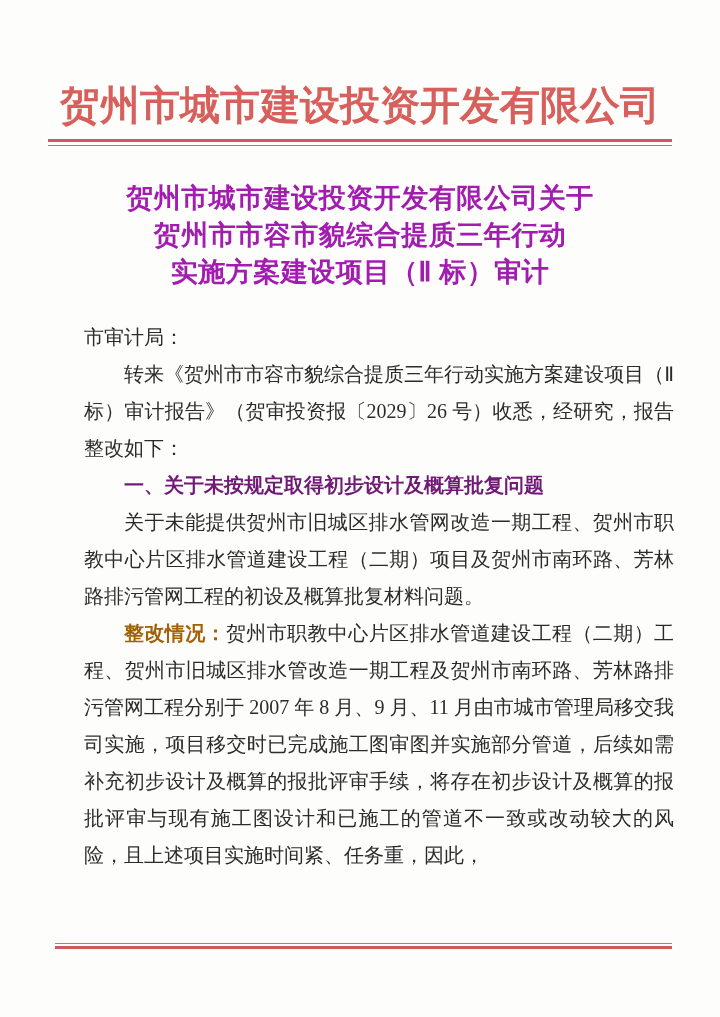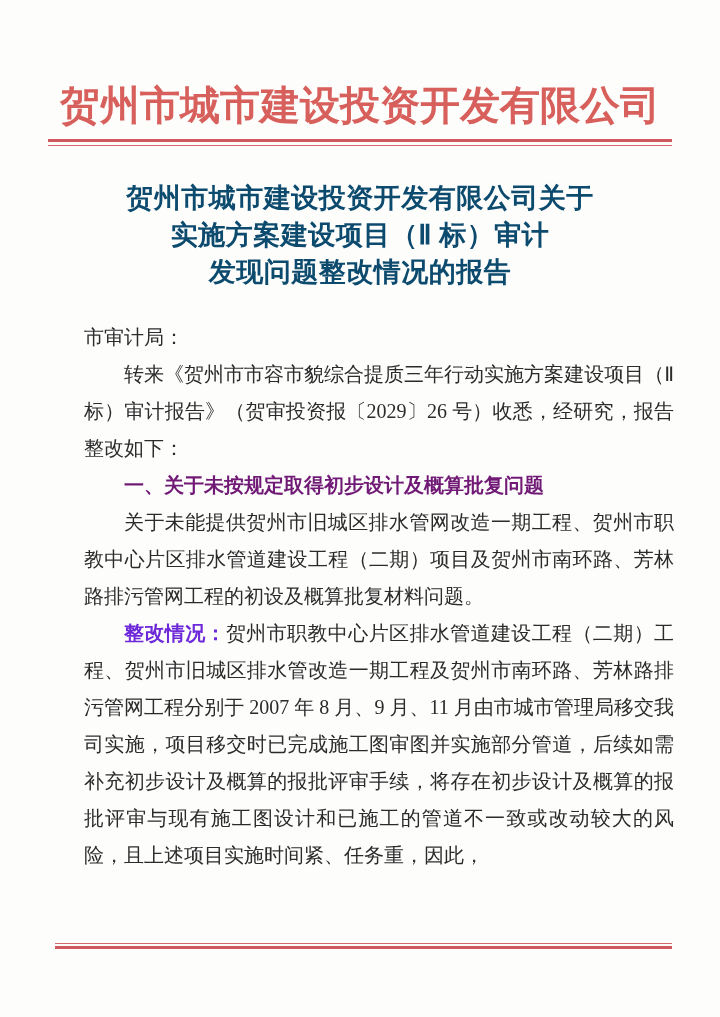--- a/index.html
+++ b/index.html
@@ -41,21 +41,21 @@
     background: #d4686c;
     margin-top: 3px;
   }
   
   .doc-title {
     margin-top: 34px;
     text-align: center;
     font-size: 27px;
     font-weight: bold;
     line-height: 37px;
-    color: #0c4a6e;
+    color: #a21caf;
     letter-spacing: 0.5px;
   }
   
   .doc-body {
     margin: 28px 46px 0 84px;
     font-size: 20px;
     line-height: 37px;
     text-align: justify;
     color: #2b2b2b;
   }
@@ -68,21 +68,21 @@
     text-indent: 0;
   }
   .doc-body p.section-heading {
     font-family: "Liberation Sans", sans-serif;
     font-weight: bold;
     color: #701a75;
   }
   .bold-lead {
     font-family: "Liberation Sans", sans-serif;
     font-weight: bold;
-    color: #6d28d9;
+    color: #a16207;
   }
   
   .rule-bottom {
     position: absolute;
     left: 55px;
     right: 48px;
     top: 943px;
   }
   .rule-bottom .thin {
     height: 1px;
@@ -101,22 +101,22 @@
 
   <div class="letterhead">贺州市城市建设投资开发有限公司</div>
 
   <div class="rule-top">
     <div class="thick"></div>
     <div class="thin"></div>
   </div>
 
   <div class="doc-title">
     <div>贺州市城市建设投资开发有限公司关于</div>
+    <div>贺州市市容市貌综合提质三年行动</div>
     <div>实施方案建设项目（Ⅱ 标）审计</div>
-    <div>发现问题整改情况的报告</div>
   </div>
 
   <div class="doc-body">
     <p class="salutation">市审计局：</p>
 
     <p>转来《贺州市市容市貌综合提质三年行动实施方案建设项目（Ⅱ 标）审计报告》（贺审投资报〔2029〕26 号）收悉，经研究，报告整改如下：</p>
 
     <p class="section-heading">一、关于未按规定取得初步设计及概算批复问题</p>
 
     <p>关于未能提供贺州市旧城区排水管网改造一期工程、贺州市职教中心片区排水管道建设工程（二期）项目及贺州市南环路、芳林路排污管网工程的初设及概算批复材料问题。</p>

